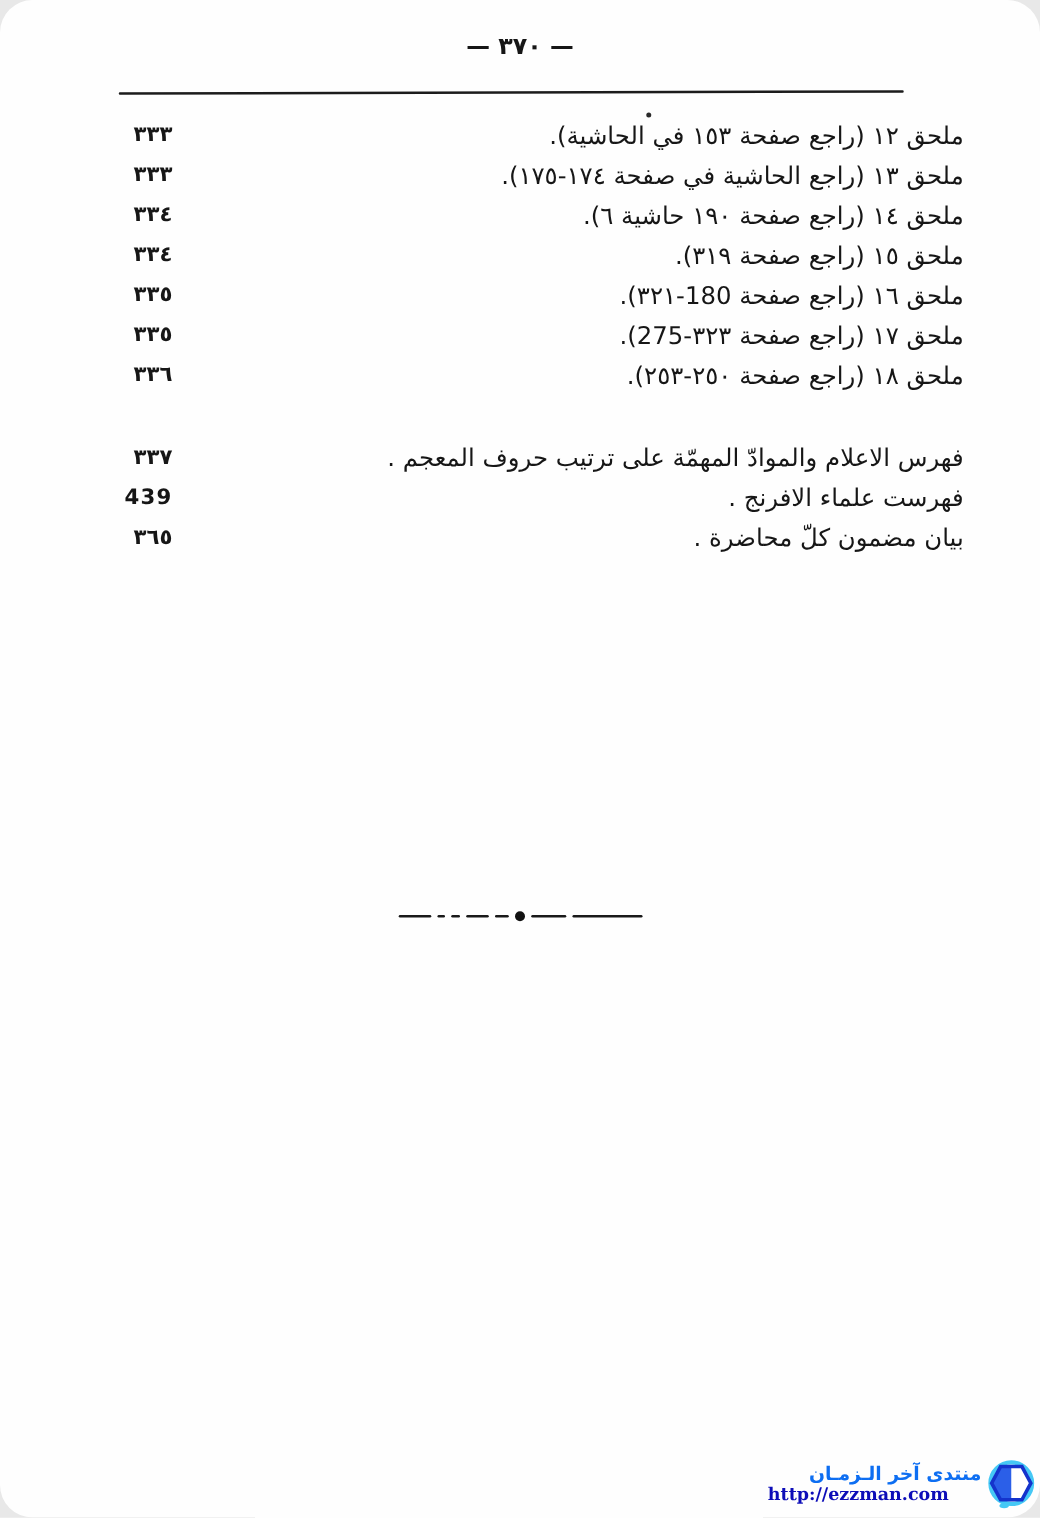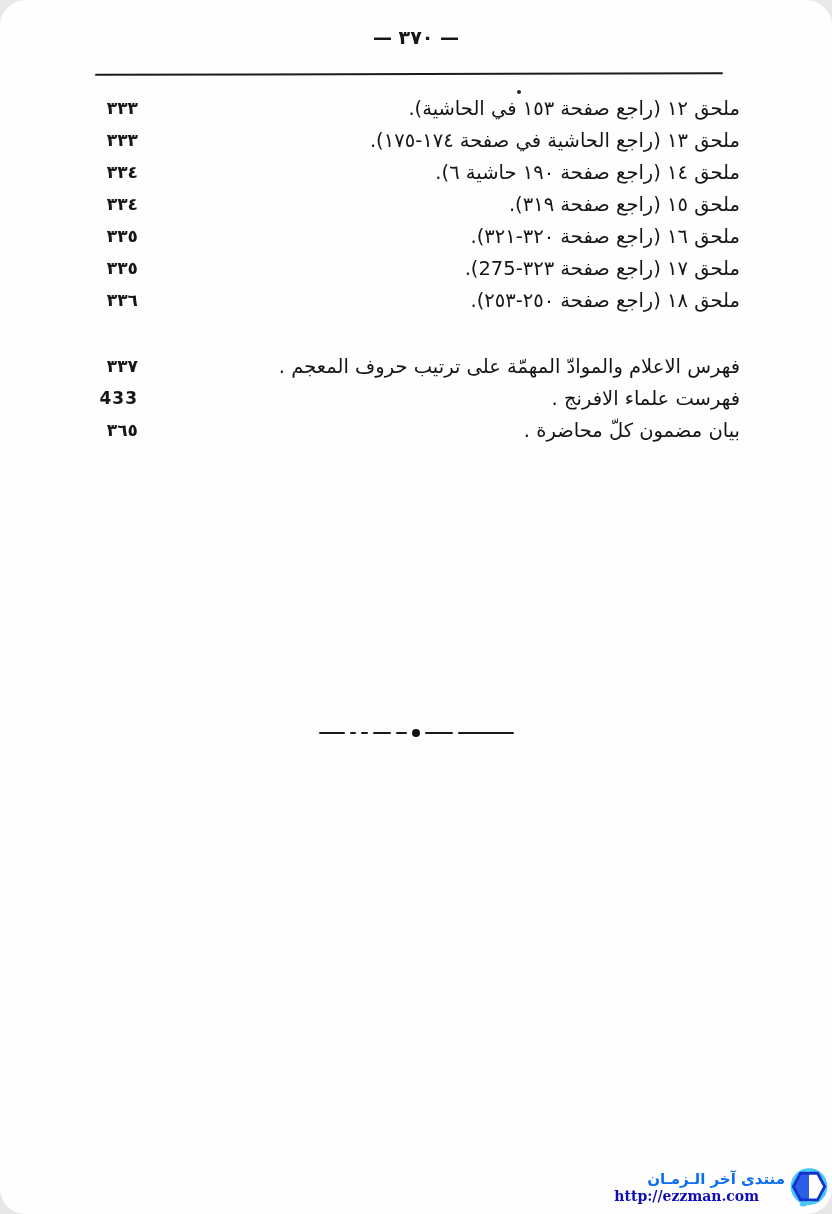--- a/index.html
+++ b/index.html
@@ -52,21 +52,21 @@
   
   .toc-block { position: absolute; left: 0; width: 832px; }
   .toc-block.appendices { top: 92px; }
   .toc-block.indexes    { top: 350px; }
   .toc-row {
     height: 32px;
     display: flex;
     align-items: center;
     justify-content: space-between;
     padding-left: 98px;
-    padding-right: 92px;
+    padding-right: 61px;
   }
   .toc-row .pg {
     font-size: 17px;
     font-weight: bold;
     letter-spacing: 1px;
     direction: rtl;
     min-width: 40px;
   }
   .toc-row .lbl {
     font-size: 19.5px;
@@ -151,39 +151,39 @@
     <div class="toc-row">
       <span class="pg">٣٣٤</span>
       <span class="lbl" dir="rtl">ملحق ١٤ (راجع صفحة ١٩٠ حاشية ٦).</span>
     </div>
     <div class="toc-row">
       <span class="pg">٣٣٤</span>
       <span class="lbl" dir="rtl">ملحق ١٥ (راجع صفحة ٣١٩).</span>
     </div>
     <div class="toc-row">
       <span class="pg">٣٣٥</span>
-      <span class="lbl" dir="rtl">ملحق ١٦ (راجع صفحة ٣٢٠-٣٢١).</span>
+      <span class="lbl" dir="rtl">ملحق ١٦ (راجع صفحة 180-٣٢١).</span>
     </div>
     <div class="toc-row">
       <span class="pg">٣٣٥</span>
       <span class="lbl" dir="rtl">ملحق ١٧ (راجع صفحة ٣٢٣-275).</span>
     </div>
     <div class="toc-row">
       <span class="pg">٣٣٦</span>
       <span class="lbl" dir="rtl">ملحق ١٨ (راجع صفحة ٢٥٠-٢٥٣).</span>
     </div>
   </div>
 
   <div class="toc-block indexes">
     <div class="toc-row">
       <span class="pg">٣٣٧</span>
       <span class="lbl" dir="rtl">فهرس الاعلام والموادّ المهمّة على ترتيب حروف المعجم .</span>
     </div>
     <div class="toc-row">
-      <span class="pg">433</span>
+      <span class="pg">439</span>
       <span class="lbl" dir="rtl">فهرست علماء الافرنج .</span>
     </div>
     <div class="toc-row">
       <span class="pg">٣٦٥</span>
       <span class="lbl" dir="rtl">بيان مضمون كلّ محاضرة .</span>
     </div>
   </div>
 
   <div class="end-divider">
     <span class="d d1"></span>

